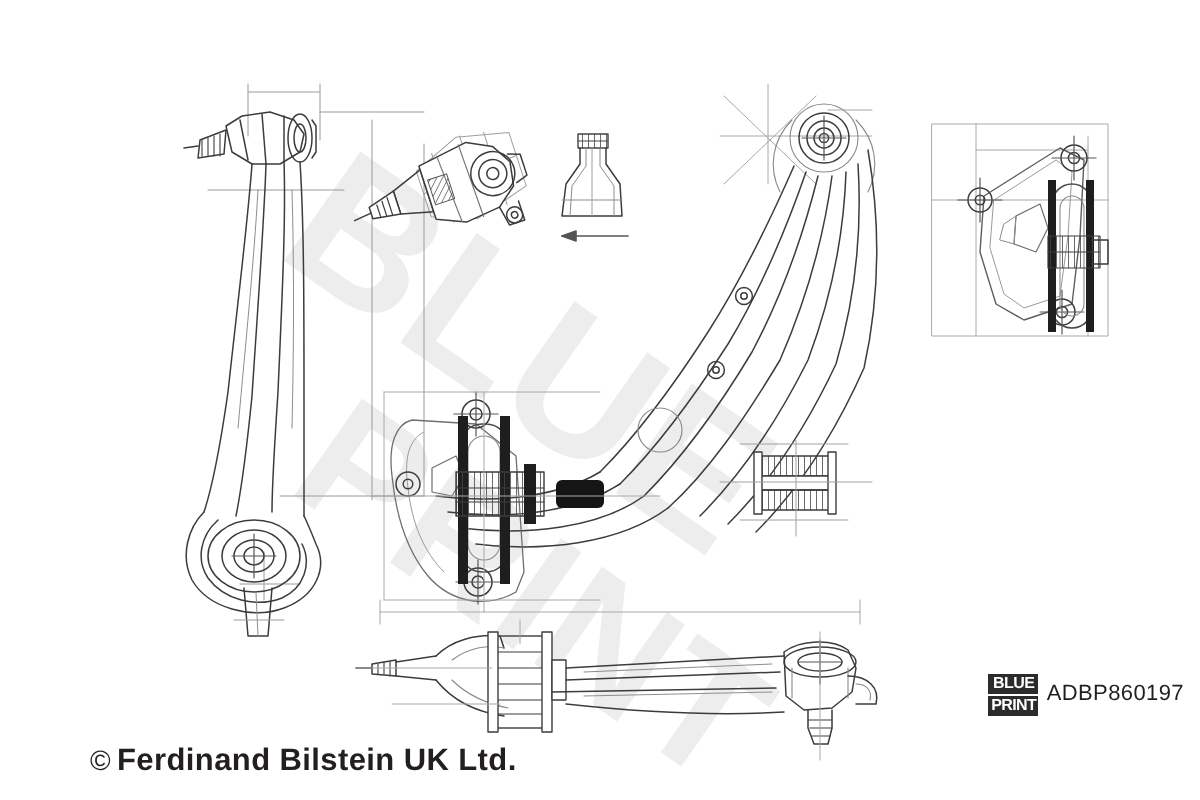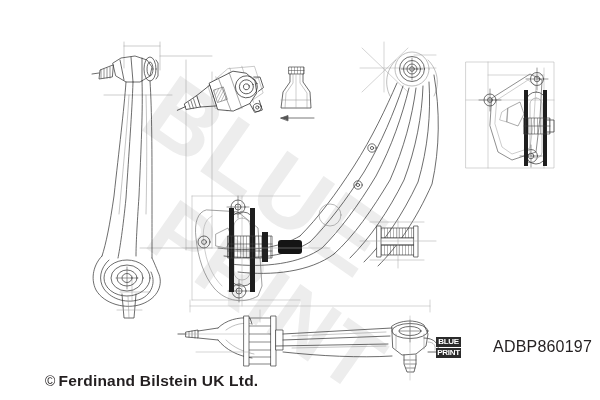--- a/index.html
+++ b/index.html
@@ -61,25 +61,24 @@
     color: #ffffff;
     font-size: 8px;
     font-weight: bold;
     line-height: 10px;
     height: 10px;
     text-align: center;
     letter-spacing: -0.3px;
     font-family: "Liberation Sans", sans-serif;
   }
   .partno-text {
-    font-size: 16px;
+    font-size: 11px;
     color: #231f20;
     letter-spacing: 0.2px;
     font-family: "Liberation Sans", sans-serif;
-    margin-left: 28px;
   }
   
   .watermark {
     position: absolute;
     pointer-events: none;
     color: #ededed;
     font-weight: bold;
     font-family: "Liberation Sans", sans-serif;
     line-height: 0.95;
     user-select: none;

